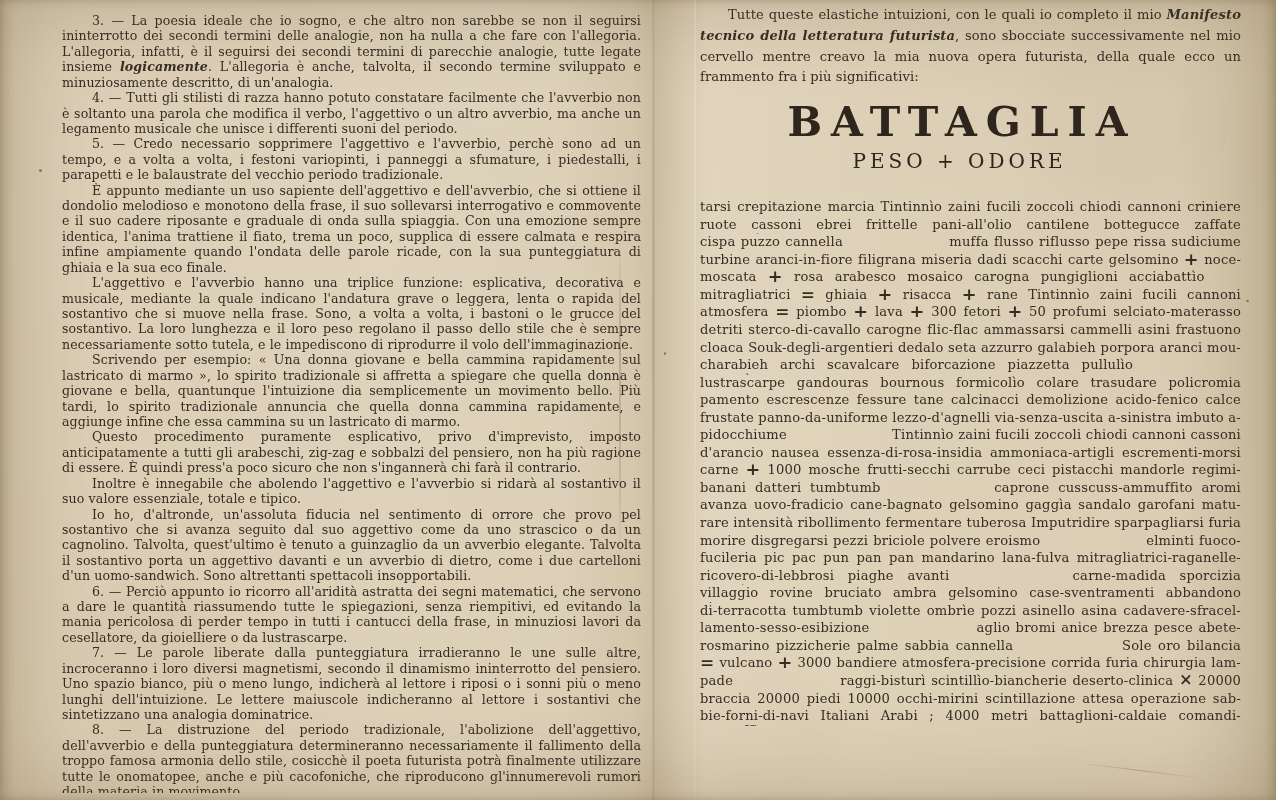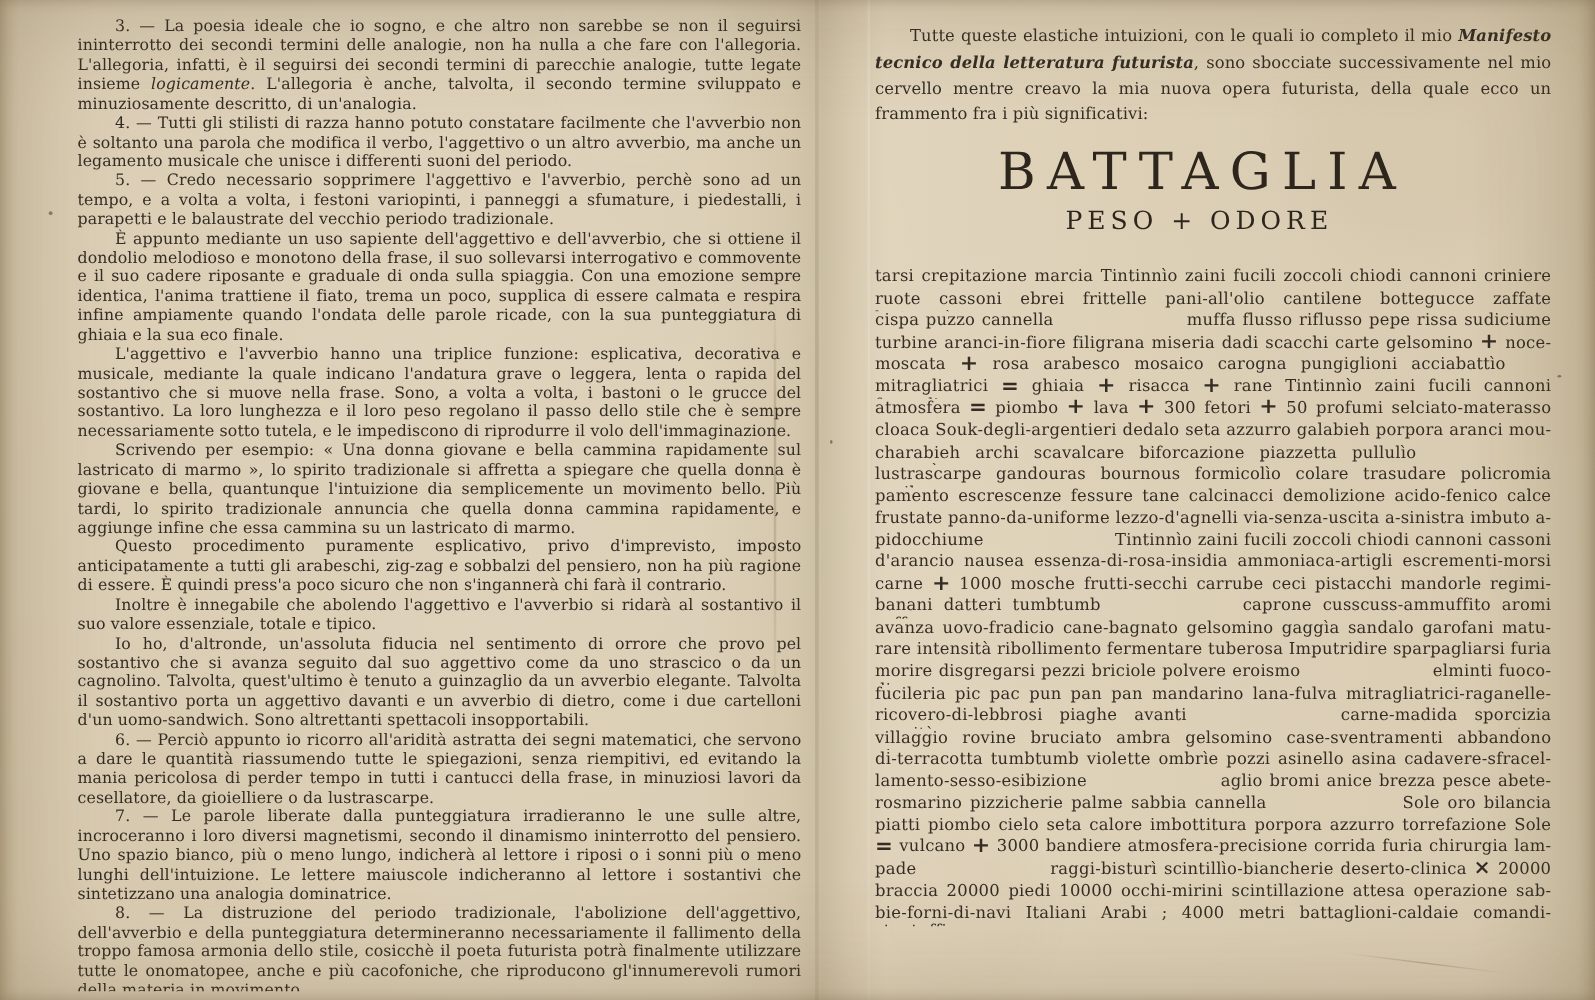--- a/index.html
+++ b/index.html
@@ -50,30 +50,30 @@
     background:linear-gradient(180deg,transparent,rgba(105,85,55,.28) 30%,rgba(105,85,55,.18) 70%,transparent);}
   .crease-diag{left:1075px;top:770px;width:130px;height:1px;transform:rotate(7deg);
     background:linear-gradient(90deg,transparent,rgba(110,90,58,.35),transparent);}
   .speck{position:absolute;border-radius:50%;background:rgba(70,58,44,.55);pointer-events:none;}
 
   .col-left{
     position:absolute;left:62px;top:13px;width:579px;height:780px;overflow:hidden;
     font-size:12.6px;line-height:15.42px;letter-spacing:.1px;
   }
   .lp{margin:0;text-indent:30px;text-align:justify;}
-  .lp em{font-style:italic;font-weight:normal;}
+  .lp em{font-style:italic;font-weight:bold;}
 
-  .col-right{position:absolute;left:700px;top:20px;width:541px;height:780px;overflow:hidden;}
+  .col-right{position:absolute;left:700px;top:5px;width:541px;height:780px;overflow:hidden;}
   .intro{
     margin:0;text-indent:28px;text-align:justify;
     font-size:13.1px;line-height:20.8px;letter-spacing:.1px;
   }
   .intro em{font-style:italic;font-weight:bold;}
   .title{
-    margin:14px 26px 0 0;text-align:center;font-weight:normal;
+    margin:14px 26px 0 0;text-align:center;font-weight:bold;
     font-size:41px;letter-spacing:9px;padding-left:9px;line-height:1.0;
     color:#2e261d;
   }
   .subtitle{
     margin:7px 26px 0 0;text-align:center;font-weight:normal;
     font-size:20px;letter-spacing:4px;padding-left:4px;line-height:1.1;
     color:#2e261d;
   }
   .battle{
     margin-top:27px;font-size:13.1px;letter-spacing:.2px;
@@ -124,39 +124,39 @@
     <h1 class="title">BATTAGLIA</h1>
     <h2 class="subtitle">PESO + ODORE</h2>
     <div class="battle" id="battle">
         <div class="bline">tarsi crepitazione marcia Tintinnìo zaini fucili zoccoli chiodi cannoni criniere</div>
         <div class="bline">ruote cassoni ebrei frittelle pani-all'olio cantilene bottegucce zaffate lustreggìo</div>
         <div class="bline">cispa puzzo cannella <span class="gap"></span> muffa flusso riflusso pepe rissa sudiciume</div>
         <div class="bline">turbine aranci-in-fiore filigrana miseria dadi scacchi carte gelsomino <span class="sym plus">+</span> noce-</div>
         <div class="bline short">moscata <span class="sym plus">+</span> rosa arabesco mosaico carogna pungiglioni acciabattìo</div>
         <div class="bline">mitragliatrici <span class="sym eq">=</span> ghiaia <span class="sym plus">+</span> risacca <span class="sym plus">+</span> rane Tintinnìo zaini fucili cannoni ferraglia</div>
         <div class="bline">atmosfera <span class="sym eq">=</span> piombo <span class="sym plus">+</span> lava <span class="sym plus">+</span> 300 fetori <span class="sym plus">+</span> 50 profumi selciato-materasso</div>
+        <div class="bline">detriti sterco-di-cavallo carogne flic-flac ammassarsi cammelli asini frastuono</div>
         <div class="bline">cloaca Souk-degli-argentieri dedalo seta azzurro galabieh porpora aranci mou-</div>
         <div class="bline">charabieh archi scavalcare biforcazione piazzetta pullulìo <span class="gap"></span> concerìa</div>
         <div class="bline">lustrascarpe gandouras bournous formicolìo colare trasudare policromia avvilup-</div>
         <div class="bline">pamento escrescenze fessure tane calcinacci demolizione acido-fenico calce</div>
         <div class="bline">frustate panno-da-uniforme lezzo-d'agnelli via-senza-uscita a-sinistra imbuto a-</div>
         <div class="bline">pidocchiume <span class="gap"></span> Tintinnìo zaini fucili zoccoli chiodi cannoni cassoni</div>
         <div class="bline">d'arancio nausea essenza-di-rosa-insidia ammoniaca-artigli escrementi-morsi</div>
         <div class="bline">carne <span class="sym plus">+</span> 1000 mosche frutti-secchi carrube ceci pistacchi mandorle regimi-</div>
         <div class="bline">banani datteri tumbtumb <span class="gap"></span> caprone cusscuss-ammuffito aromi zafferano</div>
         <div class="bline">avanza uovo-fradicio cane-bagnato gelsomino gaggìa sandalo garofani matu-</div>
         <div class="bline">rare intensità ribollimento fermentare tuberosa Imputridire sparpagliarsi furia</div>
         <div class="bline">morire disgregarsi pezzi briciole polvere eroismo <span class="gap"></span> elminti fuoco-di-</div>
         <div class="bline">fucileria pic pac pun pan pan mandarino lana-fulva mitragliatrici-raganelle-</div>
         <div class="bline">ricovero-di-lebbrosi piaghe avanti <span class="gap"></span> carne-madida sporcizia soavità etere</div>
         <div class="bline">villaggio rovine bruciato ambra gelsomino case-sventramenti abbandono giarra-</div>
         <div class="bline">di-terracotta tumbtumb violette ombrìe pozzi asinello asina cadavere-sfracel-</div>
         <div class="bline">lamento-sesso-esibizione <span class="gap"></span> aglio bromi anice brezza pesce abete-nuovo</div>
         <div class="bline">rosmarino pizzicherie palme sabbia cannella <span class="gap"></span> Sole oro bilancia</div>
-        <div class="bline">piatti piombo cielo seta calore imbottitura porpora azzurro torrefazione Sole</div>
         <div class="bline"><span class="sym eq">=</span> vulcano <span class="sym plus">+</span> 3000 bandiere atmosfera-precisione corrida furia chirurgia lam-</div>
         <div class="bline">pade <span class="gap"></span> raggi-bisturì scintillìo-biancherie deserto-clinica <span class="sym times">×</span> 20000</div>
         <div class="bline">braccia 20000 piedi 10000 occhi-mirini scintillazione attesa operazione sab-</div>
         <div class="bline">bie-forni-di-navi Italiani Arabi ; 4000 metri battaglioni-caldaie comandi-stantuffi</div>
       </div>
   </div>
 
 </div>
 
 </body></html>

